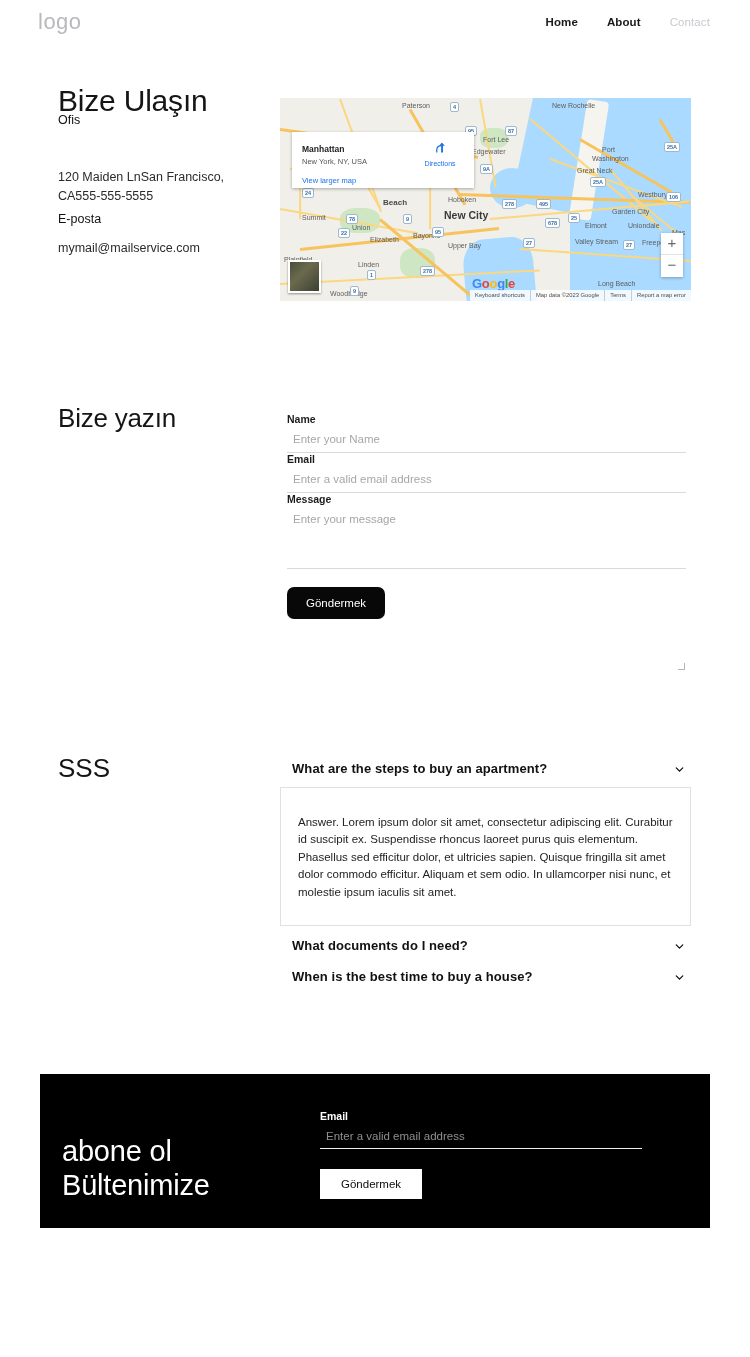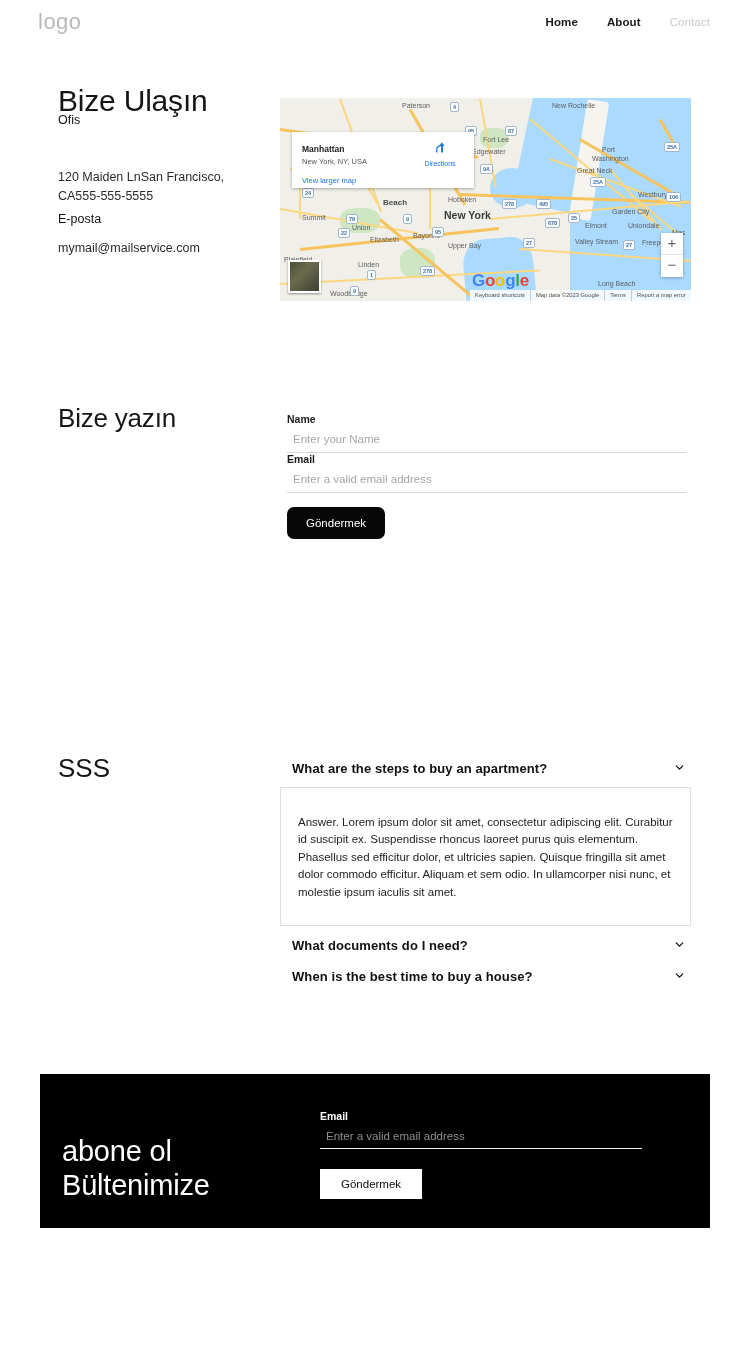--- a/index.html
+++ b/index.html
@@ -107,21 +107,21 @@
     font-size: 15px; color: #666; font-weight: 400;
   }
   .map-zoom div:first-child { border-bottom: 1px solid #e2e2e2; }
   .map-thumb {
     position: absolute; left: 8px; bottom: 8px; width: 33px; height: 33px;
     background: linear-gradient(135deg,#4a4f3a 0%,#6b6a4d 40%,#3c4033 100%);
     border: 2px solid #fff; box-shadow: 0 1px 2px rgba(0,0,0,.4);
   }
   .map-google {
     position: absolute; left: 192px; bottom: 10px;
-    font-size: 17px; font-weight: 600; letter-spacing: -.3px;
+    font-size: 13px; font-weight: 600; letter-spacing: -.3px;
   }
   .map-google span:nth-child(1){color:#4285F4}
   .map-google span:nth-child(2){color:#EA4335}
   .map-google span:nth-child(3){color:#FBBC05}
   .map-google span:nth-child(4){color:#4285F4}
   .map-google span:nth-child(5){color:#34A853}
   .map-google span:nth-child(6){color:#EA4335}
   .map-footer {
     position: absolute; right: 0; bottom: 0; height: 11px;
     display: flex; align-items: center; gap: 0;
@@ -167,21 +167,21 @@
     cursor: pointer;
   }
 
   
   .faq-heading {
     position: absolute; left: 58px; top: 753px;
     font-size: 26px; font-weight: 400; color: #151515; letter-spacing: 0px;
   }
   .faq { position: absolute; left: 280px; top: 755px; width: 411px; }
   .faq-row {
-    display: flex; align-items: flex-start; justify-content: space-between;
+    display: flex; align-items: flex-end; justify-content: space-between;
     padding: 6px 5px 10px 12px;
   }
   .faq-q { font-size: 13px; font-weight: 700; color: #111; letter-spacing: .1px; }
   .chev { width: 13px; height: 13px; color: #111; }
   .faq-answer {
     border: 1px solid #e0e0e0; margin: 1px 0 6px 0;
     padding: 26px 17px 24px 17px;
   }
   .faq-answer p { font-size: 11.5px; line-height: 1.52; color: #232323; }
 
@@ -285,21 +285,21 @@
         <div class="map-city" style="left: 312px; top: 57px;">Washington</div>
         <div class="map-city" style="left: 100px; top: 62px;">Bloomfield</div>
         <div class="map-city" style="left: 297px; top: 69px;">Great Neck</div>
         <div class="map-city" style="left: 37px; top: 76px;">Livingston</div>
         <div class="map-city" style="left: 168px; top: 98px;">Hoboken</div>
         <div class="map-city" style="left: 358px; top: 93px;">Westbury</div>
         <div class="map-city mid" style="left: 103px; top: 100px;">Beach</div>
         <div class="map-city" style="left: 332px; top: 110px;">Garden City</div>
         <div class="map-city" style="left: 22px; top: 116px;">Summit</div>
         <div class="map-city" style="left: 72px; top: 126px;">Union</div>
-        <div class="map-city big" style="left: 164px; top: 111px;">New York</div>
+        <div class="map-city big" style="left: 164px; top: 111px;">New City</div>
         <div class="map-city" style="left: 305px; top: 124px;">Elmont</div>
         <div class="map-city" style="left: 348px; top: 124px;">Uniondale</div>
         <div class="map-city" style="left: 90px; top: 138px;">Elizabeth</div>
         <div class="map-city" style="left: 133px; top: 134px;">Bayonne</div>
         <div class="map-city" style="left: 295px; top: 140px;">Valley Stream</div>
         <div class="map-city" style="left: 362px; top: 141px;">Freeport</div>
         <div class="map-city" style="left: 4px; top: 158px;">Plainfield</div>
         <div class="map-city" style="left: 78px; top: 163px;">Linden</div>
         <div class="map-city" style="left: 318px; top: 182px;">Long Beach</div>
         <div class="map-city" style="left: 50px; top: 192px;">Woodbridge</div>
@@ -367,20 +367,25 @@
 
   <div class="form">
     <div class="field">
       <div class="field-label">Name</div>
       <input class="field-input" type="text" placeholder="Enter your Name" style="">
     </div>
     <div class="field">
       <div class="field-label">Email</div>
       <input class="field-input" type="text" placeholder="Enter a valid email address" style="">
     </div>
+    <div class="field" style="position:relative">
+      <div class="field-label">Message</div>
+      <textarea class="field-area" placeholder="Enter your message" style=""></textarea>
+      <div class="resize-grip"></div>
+    </div>
     <button class="submit-btn">Göndermek</button>
   </div>
 
   <div class="faq-heading">SSS</div>
 
   <div class="faq">
     <div class="faq-row">
       <div class="faq-q">What are the steps to buy an apartment?</div>
       <svg class="chev" viewBox="0 0 24 24">
         <path d="M6 9 L12 15 L18 9" stroke="#111" stroke-width="2.4" fill="none" stroke-linecap="round" stroke-linejoin="round"></path>

